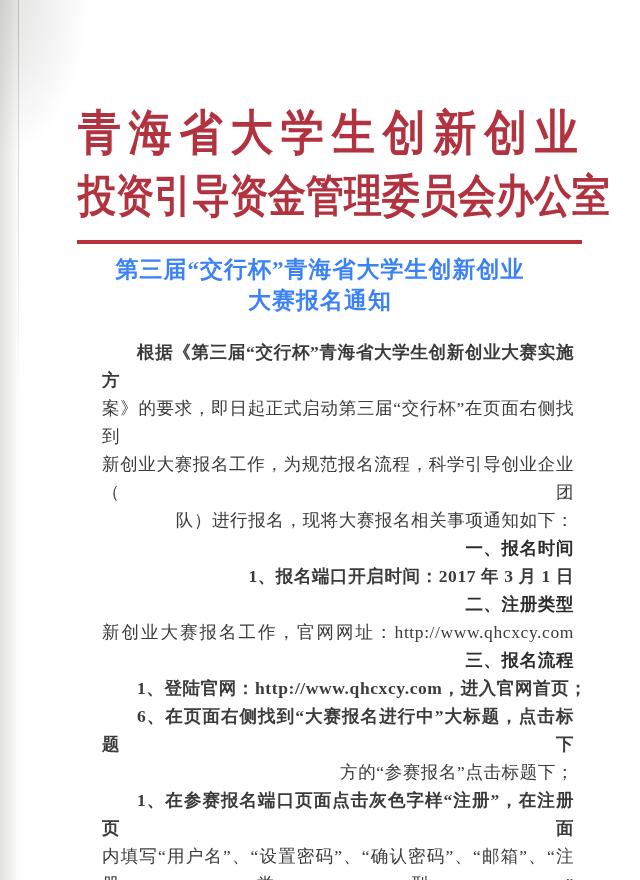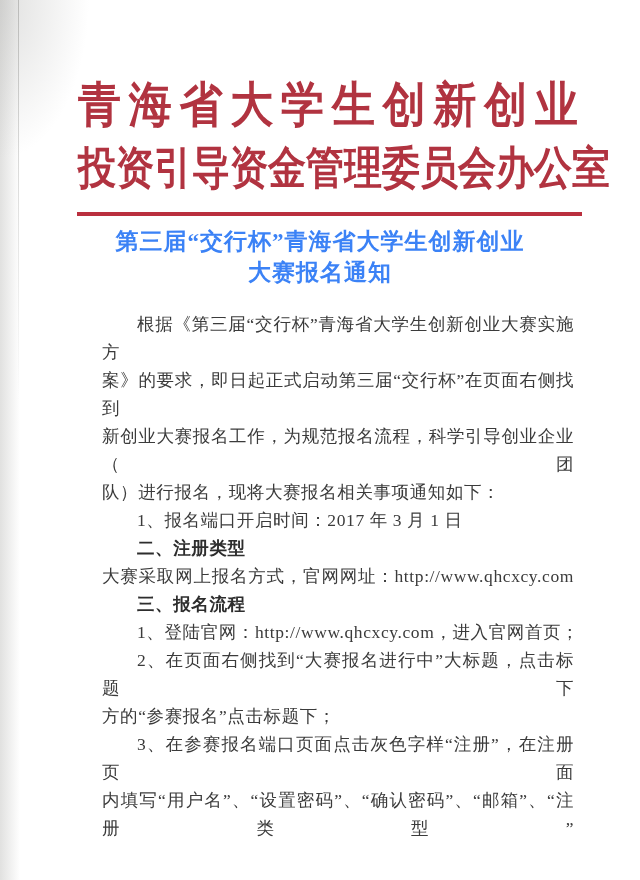--- a/index.html
+++ b/index.html
@@ -36,21 +36,21 @@
     position: absolute;
     left: 18px; top: 0;
     width: 1px; height: 400px;
     background: linear-gradient(to bottom, rgba(170,170,168,0.7), rgba(255,255,255,0));
     pointer-events: none;
   }
 
   .letterhead {
     width: 500px;
     margin: 0 auto;
-    padding-top: 76px;
+    padding-top: 104px;
     margin-left: 78px;
     margin-right: 62px;
   }
   .letterhead-line {
     font-weight: bold;
     text-align: justify;
     text-align-last: justify;
     white-space: nowrap;
   }
   .letterhead-line1 {
@@ -84,28 +84,28 @@
   .doc-body {
     margin: 22px 66px 0 102px;
     width: 472px;
     color: #3b3b3b;
     font-size: 17.5px;
     letter-spacing: 0.6px;
   }
   .doc-body .line {
     line-height: 28px;
     white-space: nowrap;
-    text-align: left;
+    text-align: right;
   }
   .doc-body .line.justify {
     white-space: normal;
     text-align: justify;
     text-align-last: justify;
   }
-  .doc-body .line.indent { text-indent: 2em; }
+  .doc-body .line.indent { text-indent: 2em; font-weight: bold; }
   .doc-body .line.bold { font-weight: bold; color: #2d2d2d; }
 </style>
 </head>
 <body>
 
 <div class="page">
 
   <div class="scan-edge-left"></div>
   <div class="scan-edge-corner"></div>
   <div class="scan-line"></div>
@@ -120,24 +120,25 @@
   <div class="doc-title">
     <div>第三届“交行杯”青海省大学生创新创业</div>
     <div>大赛报名通知</div>
   </div>
 
   <div class="doc-body">
       <div class="line indent justify">根据《第三届“交行杯”青海省大学生创新创业大赛实施方</div>
       <div class="line justify">案》的要求，即日起正式启动第三届“交行杯”在页面右侧找到</div>
       <div class="line justify">新创业大赛报名工作，为规范报名流程，科学引导创业企业（团</div>
       <div class="line">队）进行报名，现将大赛报名相关事项通知如下：</div>
+      <div class="line bold indent">一、报名时间</div>
       <div class="line indent">1、报名端口开启时间：2017 年 3 月 1 日</div>
       <div class="line bold indent">二、注册类型</div>
-      <div class="line justify">大赛采取网上报名方式，官网网址：http://www.qhcxcy.com</div>
+      <div class="line justify">新创业大赛报名工作，官网网址：http://www.qhcxcy.com</div>
       <div class="line bold indent">三、报名流程</div>
       <div class="line indent">1、登陆官网：http://www.qhcxcy.com，进入官网首页；</div>
-      <div class="line indent justify">2、在页面右侧找到“大赛报名进行中”大标题，点击标题下</div>
+      <div class="line indent justify">6、在页面右侧找到“大赛报名进行中”大标题，点击标题下</div>
       <div class="line">方的“参赛报名”点击标题下；</div>
-      <div class="line indent justify">3、在参赛报名端口页面点击灰色字样“注册”，在注册页面</div>
+      <div class="line indent justify">1、在参赛报名端口页面点击灰色字样“注册”，在注册页面</div>
       <div class="line justify">内填写“用户名”、“设置密码”、“确认密码”、“邮箱”、“注册类型”</div>
     </div>
 
 </div>
 
 </body></html>

